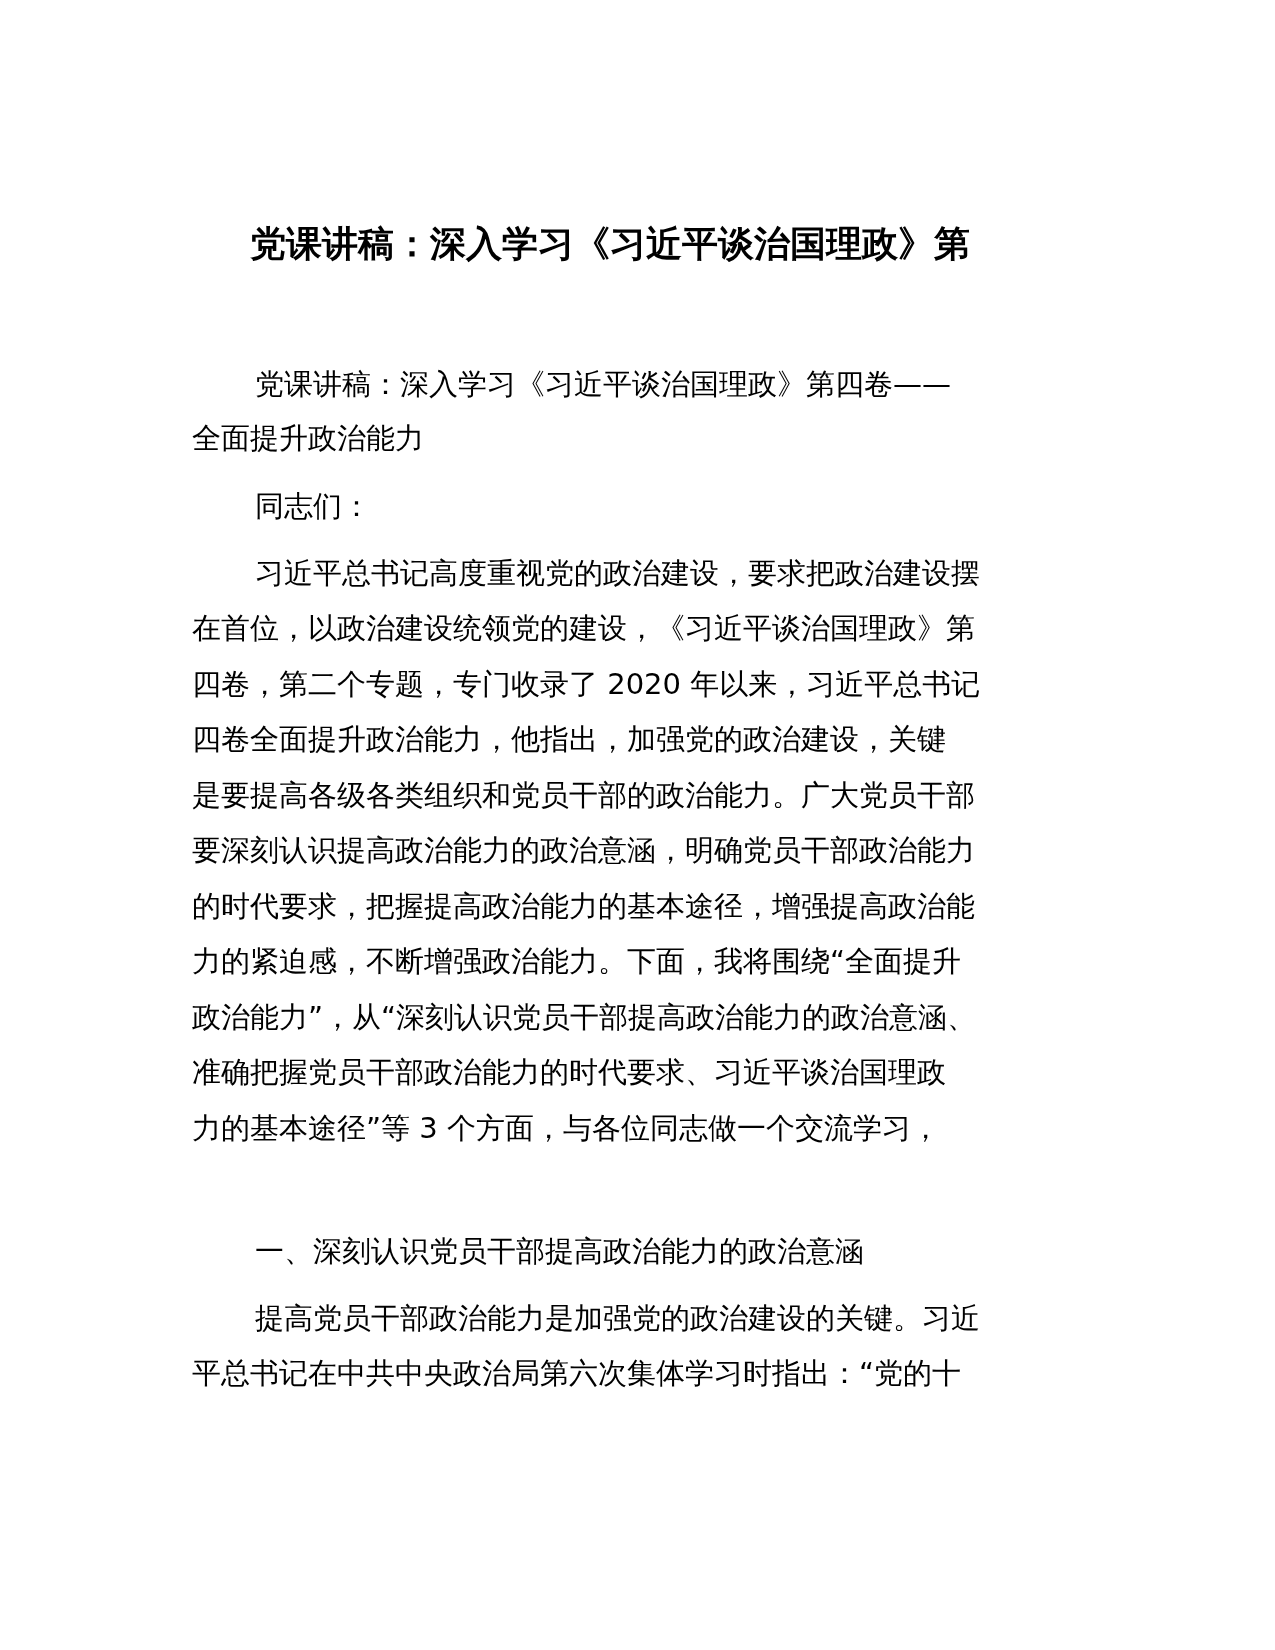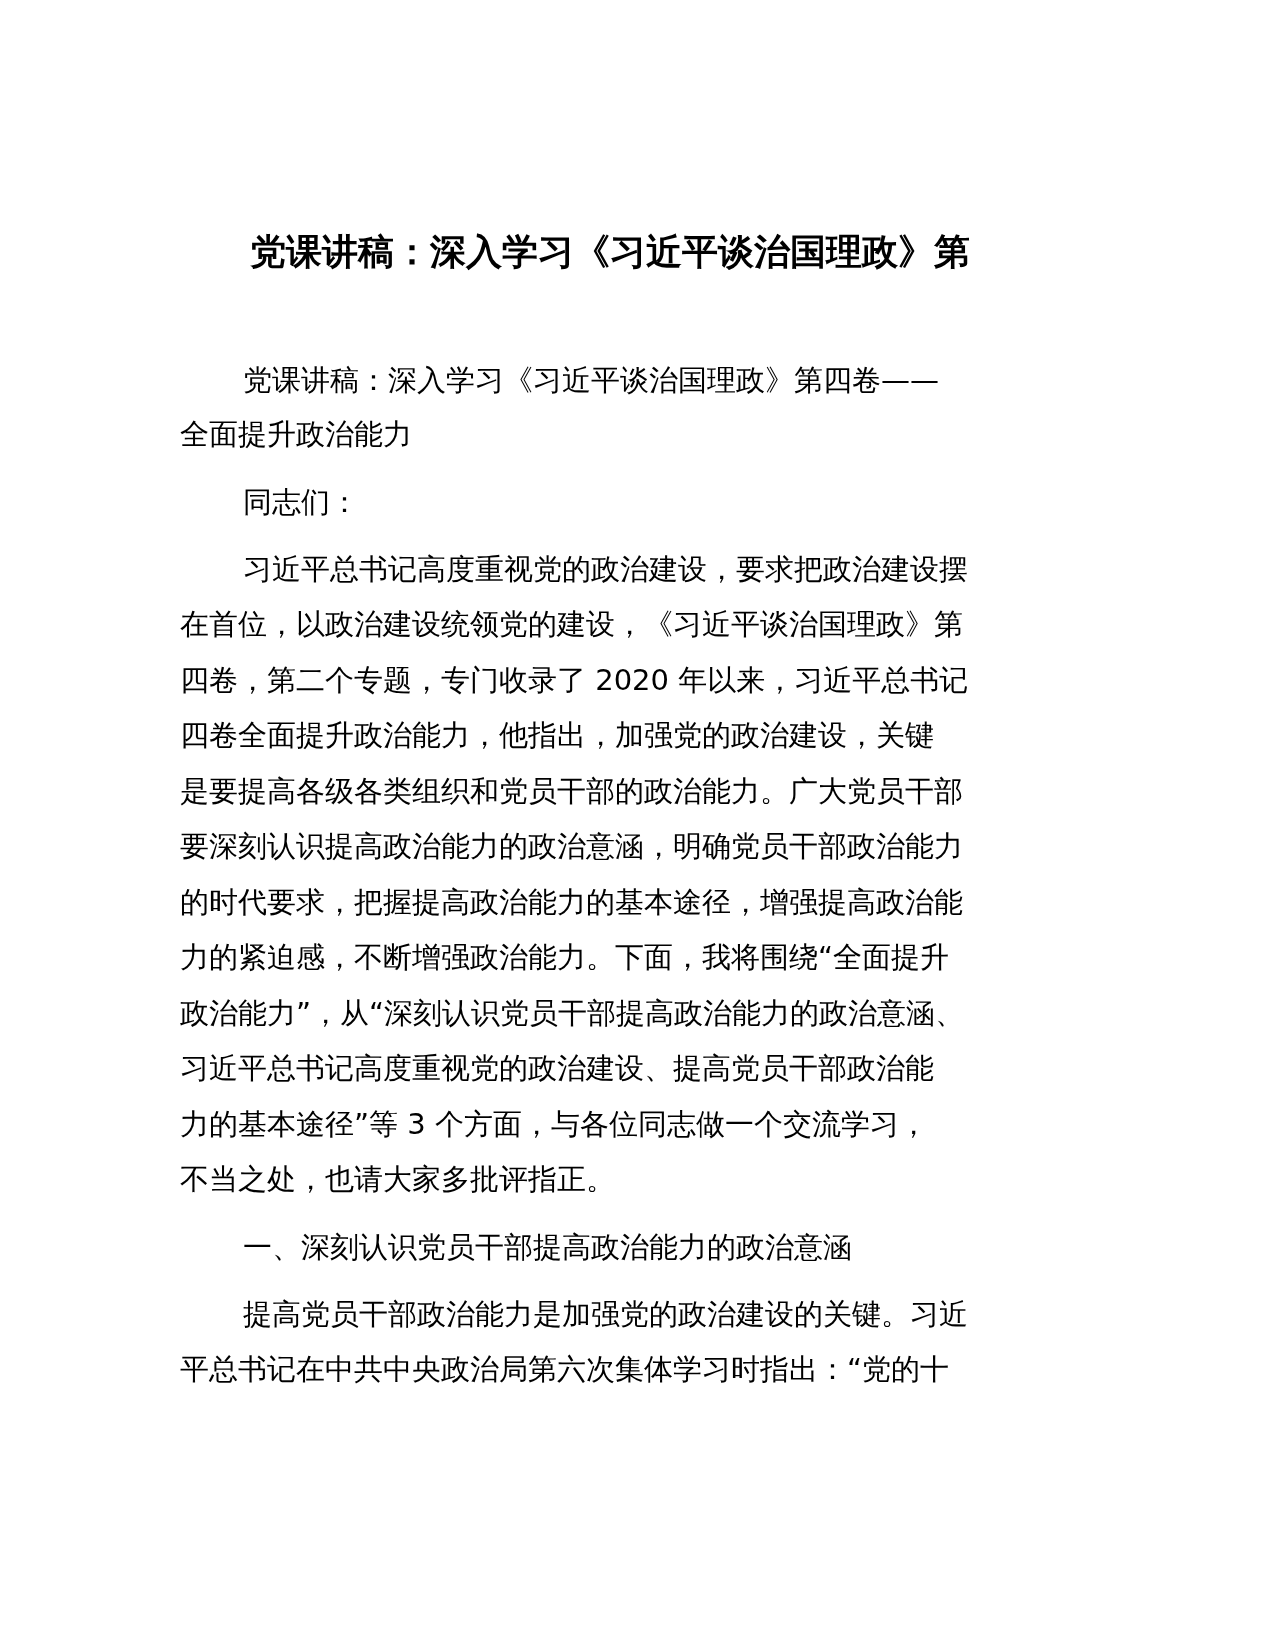--- a/index.html
+++ b/index.html
@@ -11,21 +11,21 @@
       width: 1275px;
       height: 1650px;
       position: relative;
       overflow: hidden;
       font-family: "DejaVu Sans", "Liberation Sans", sans-serif;
       color: #000000;
     }
     .page {
       position: absolute;
       left: 0;
-      top: 12px;
+      top: 4px;
       width: 1275px;
       height: 1162px;
       background: #ffffff;
     }
     .title {
       position: absolute;
       left: 180px;
       width: 860px;
       text-align: center;
       font-size: 36px;
@@ -33,21 +33,21 @@
       line-height: 50px;
       margin: 0;
     }
     .title-line1 { top: 215px; }
     .title-line2 { top: 270px; }
     .line {
       position: absolute;
       font-size: 29px;
       line-height: 40px;
       white-space: nowrap;
-      margin: 0;
+      margin: 12px;
     }
     .indent { left: 243px; }
     .noindent { left: 180px; }
   </style>
 </head>
 <body>
 
 <div class="page">
   <h1 class="title title-line1">党课讲稿：深入学习《习近平谈治国理政》第</h1>
 
@@ -57,21 +57,20 @@
 
   <p class="line indent" style="top:537px">习近平总书记高度重视党的政治建设，要求把政治建设摆</p>
   <p class="line noindent" style="top:592px">在首位，以政治建设统领党的建设，《习近平谈治国理政》第</p>
   <p class="line noindent" style="top:648px">四卷，第二个专题，专门收录了 2020 年以来，习近平总书记</p>
   <p class="line noindent" style="top:703px">四卷全面提升政治能力，他指出，加强党的政治建设，关键</p>
   <p class="line noindent" style="top:759px">是要提高各级各类组织和党员干部的政治能力。广大党员干部</p>
   <p class="line noindent" style="top:814px">要深刻认识提高政治能力的政治意涵，明确党员干部政治能力</p>
   <p class="line noindent" style="top:870px">的时代要求，把握提高政治能力的基本途径，增强提高政治能</p>
   <p class="line noindent" style="top:981px">政治能力”，从“深刻认识党员干部提高政治能力的政治意涵、</p>
   <p class="line noindent" style="top:925px">力的紧迫感，不断增强政治能力。下面，我将围绕“全面提升</p>
-  <p class="line noindent" style="top:1036px">习近平总书记高度重视党的政治建设、提高党员干部政治能</p>
+  <p class="line noindent" style="top:1036px">准确把握党员干部政治能力的时代要求、习近平谈治国理政</p>
   <p class="line noindent" style="top:1092px">力的基本途径”等 3 个方面，与各位同志做一个交流学习，</p>
-  <p class="line noindent" style="top:1147px">不当之处，也请大家多批评指正。</p>
 
   <p class="line indent" style="top:1215px">一、深刻认识党员干部提高政治能力的政治意涵</p>
 
   <p class="line noindent" style="top:1337px">平总书记在中共中央政治局第六次集体学习时指出：“党的十</p>
   <p class="line indent" style="top:1282px">提高党员干部政治能力是加强党的政治建设的关键。习近</p>
 </div>
 
 </body></html>

